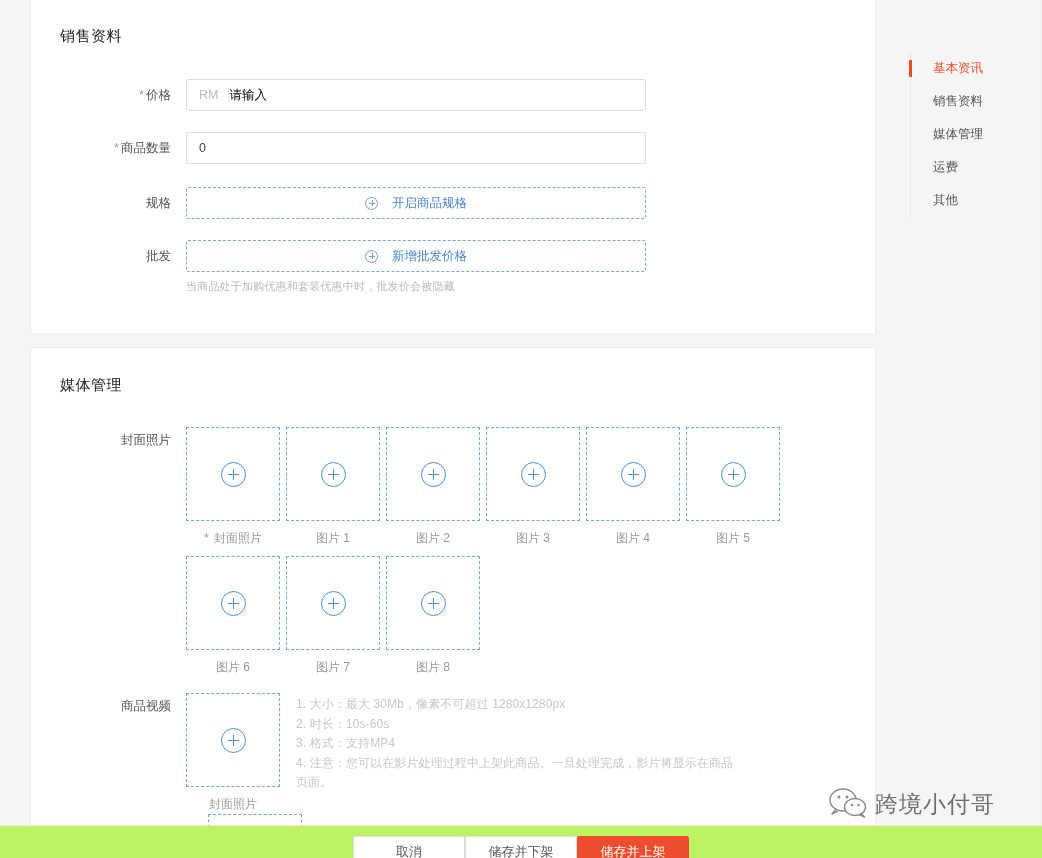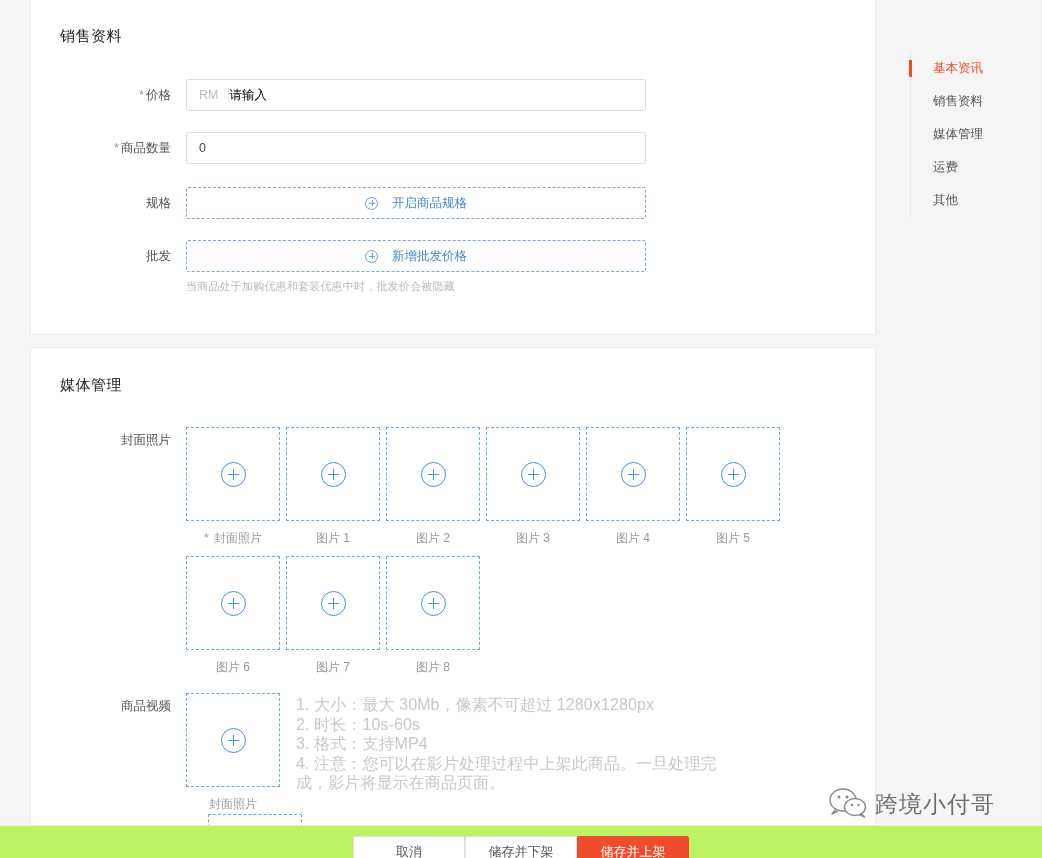--- a/index.html
+++ b/index.html
@@ -168,21 +168,21 @@
   }
   .tile-caption .req-star { color: #9a9a9a; }
 
   
   .video-spec {
     margin-left: 16px;
     padding-top: 2px;
     width: 440px;
   }
   .video-spec p {
-    font-size: 16px;
+    font-size: 12px;
     color: #c8c8c8;
     line-height: 19.5px;
     letter-spacing: 0.1px;
   }
 
   
   .clipped-tile {
     position: absolute;
     left: 208px;
     top: 814px;

